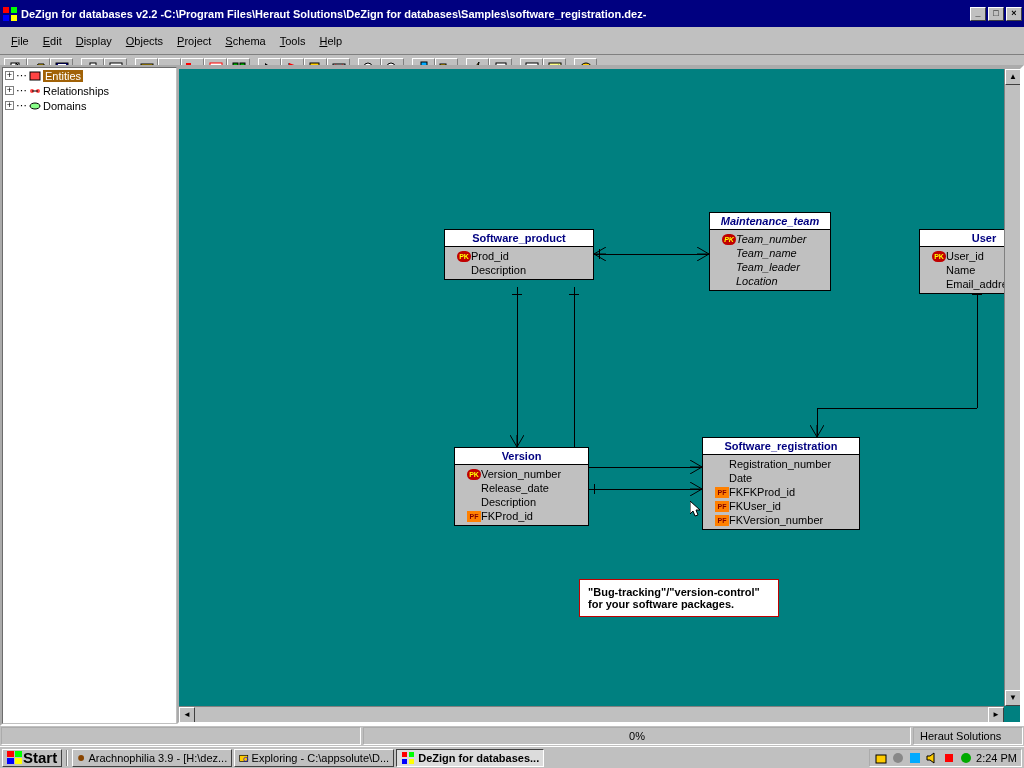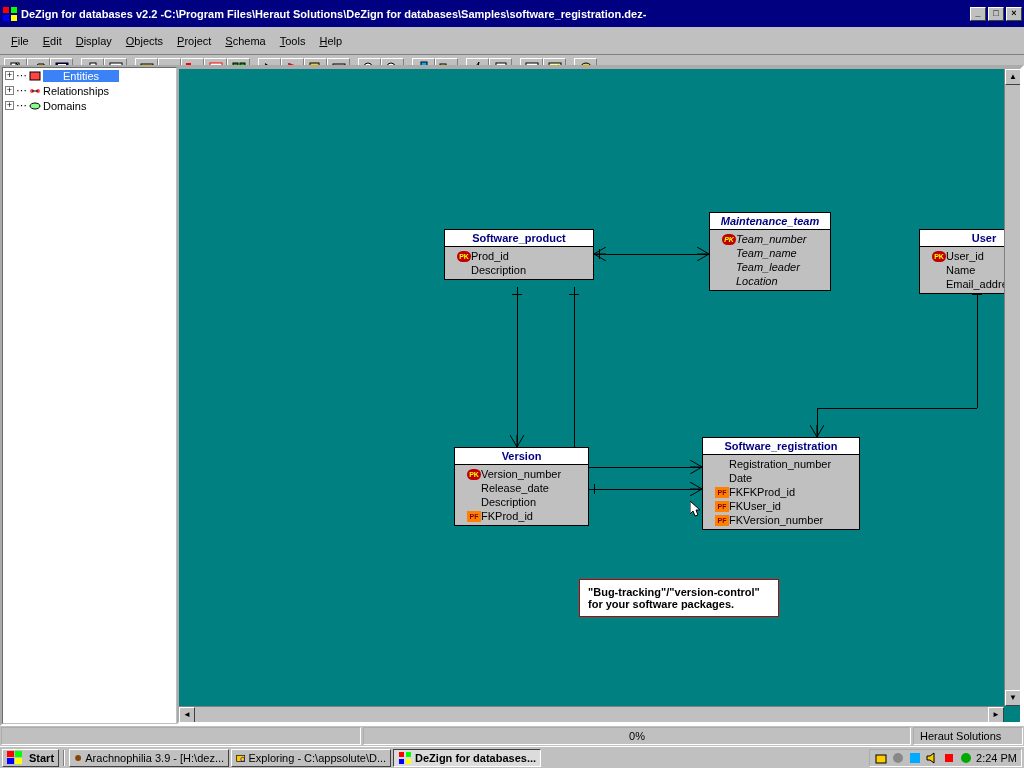--- a/index.html
+++ b/index.html
@@ -16,21 +16,21 @@
 .menubar span u { text-decoration: underline; }
 
 .toolbar { height: 28px; background: #c0c0c0; display: flex; align-items: center; padding: 2px 4px; gap: 0; border-bottom: 1px solid #808080; }
 .tb-btn { width: 23px; height: 22px; border: 1px solid; border-color: #fff #808080 #808080 #fff; background: #c0c0c0; display: inline-flex; align-items: center; justify-content: center; margin-right: 0px; }
 .tb-sep { width: 8px; }
 .tb-btn svg { width: 16px; height: 16px; }
 
 .workspace { position: absolute; top: 65px; left: 0; right: 0; bottom: 42px; display: flex; border: 2px inset #fff; }
 .tree-panel { width: 175px; background: #fff; border: 1px inset #c0c0c0; overflow: auto; }
 .tree-item { padding: 1px 2px; display: flex; align-items: center; gap: 2px; font-size: 11px; }
-.tree-item.selected span.lbl { background: #3b82f6; color: #fff; padding: 0 20px; }
+.tree-item.selected span.lbl { background: #a16207; color: #fff; padding: 0 2px; }
 .tree-plus { width: 9px; height: 9px; border: 1px solid #808080; font-size: 9px; line-height: 7px; text-align: center; background: #fff; }
 .tree-icon { width: 12px; height: 12px; }
 
 .canvas-wrap { flex: 1; position: relative; background: #c0c0c0; }
 .canvas { position: absolute; inset: 0; background: #008080; border: 2px inset #fff; overflow: hidden; }
 .canvas .scroll-v { position: absolute; right: 0; top: 0; bottom: 16px; width: 16px; background: #c0c0c0; border-left: 1px solid #808080; }
 .canvas .scroll-h { position: absolute; left: 0; right: 16px; bottom: 0; height: 16px; background: #c0c0c0; border-top: 1px solid #808080; }
 .scroll-btn { width: 16px; height: 16px; background: #c0c0c0; border: 1px solid; border-color: #fff #404040 #404040 #fff; position: absolute; font-size: 8px; text-align: center; line-height: 13px; }
 
 .entity { position: absolute; background: #c0c0c0; border: 1px solid #000; font-size: 11px; }
@@ -45,21 +45,21 @@
 .rel-tick { position: absolute; background: #000; }
 .crow { position: absolute; }
 
 .note-box { position: absolute; background: #fff; border: 1px solid #c00000; padding: 6px 8px; font-size: 11px; font-weight: bold; width: 200px; }
 
 .statusbar { position: absolute; bottom: 22px; left: 0; right: 0; height: 20px; background: #c0c0c0; display: flex; }
 .status-cell { border: 1px inset #fff; padding: 2px 6px; margin: 1px; }
 .status-cell.wide { flex: 1; text-align: center; }
 
 .taskbar { position: absolute; bottom: 0; left: 0; right: 0; height: 22px; background: #c0c0c0; border-top: 1px solid #fff; display: flex; align-items: center; padding: 1px 2px; gap: 2px; }
-.start-btn { height: 18px; padding: 0 4px; border: 1px solid; border-color: #fff #404040 #404040 #fff; display: flex; align-items: center; font-weight: bold; font-size: 11px; gap: 6px; }
+.start-btn { height: 18px; padding: 0 4px; border: 1px solid; border-color: #fff #404040 #404040 #fff; display: flex; align-items: center; font-weight: bold; font-size: 15px; gap: 0; }
 .task-btn { height: 18px; padding: 0 4px; border: 1px solid; border-color: #fff #404040 #404040 #fff; display: flex; align-items: center; font-size: 11px; gap: 3px; max-width: 160px; overflow: hidden; white-space: nowrap; }
 .task-btn.active { border-color: #404040 #fff #fff #404040; background: #dcdcdc; }
 .tray { margin-left: auto; height: 18px; border: 1px inset #fff; padding: 0 4px; display: flex; align-items: center; gap: 3px; font-size: 11px; }
 .tray-icon { width: 14px; height: 14px; }
 
 svg { display: block; }
 .cursor-arrow { position: absolute; width: 12px; height: 18px; pointer-events: none; z-index: 100;}
 </style>
 </head>
 <body>

